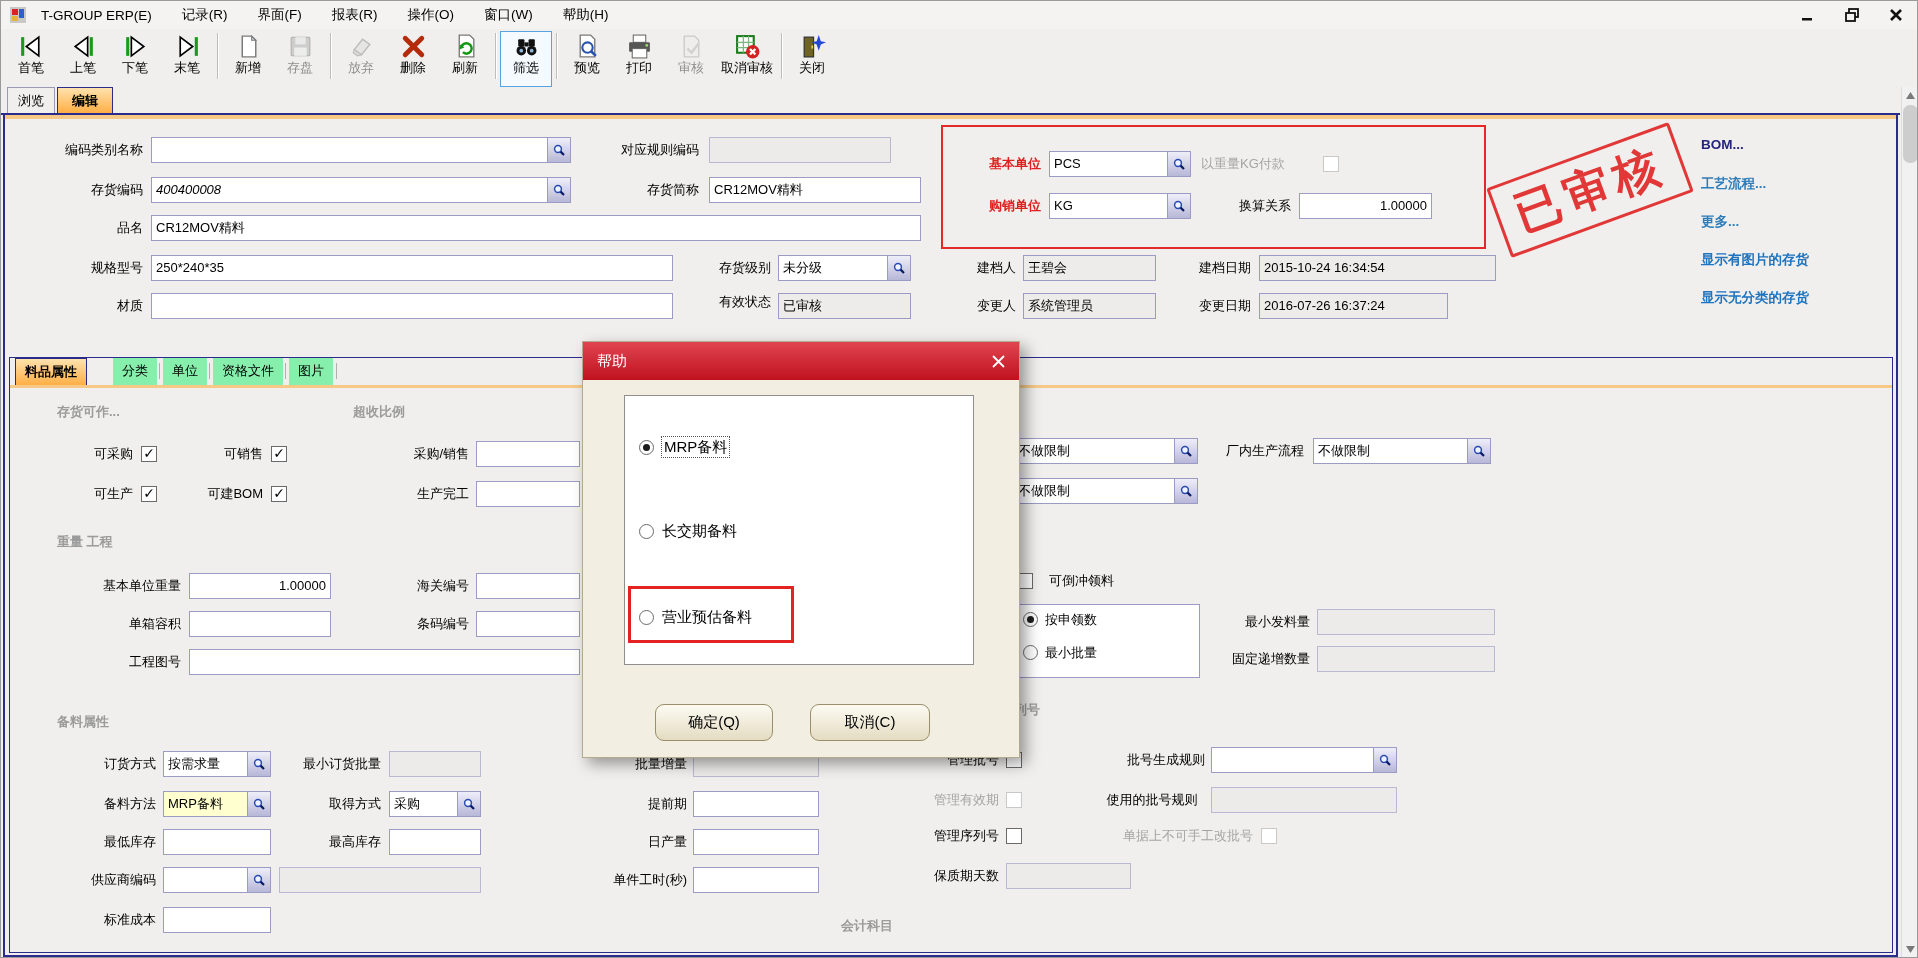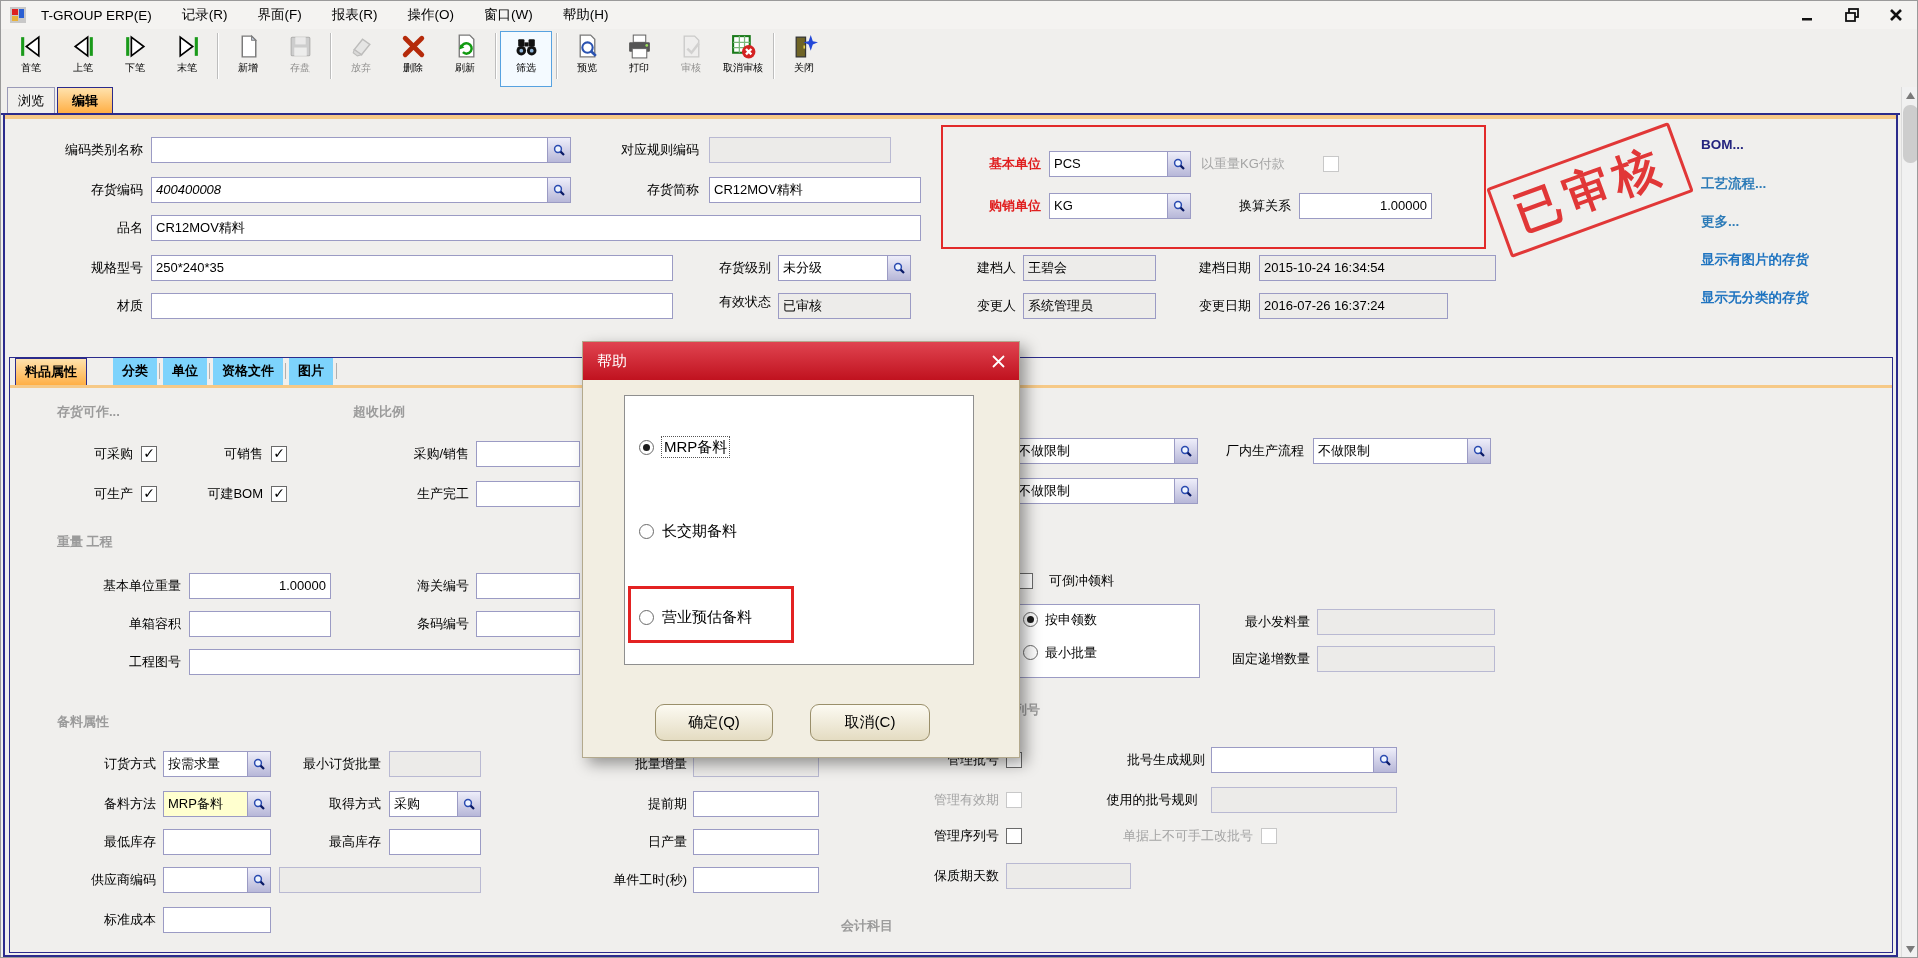--- a/index.html
+++ b/index.html
@@ -11,21 +11,21 @@
   .appicon{position:absolute;left:8px;top:5px;width:18px;height:18px;}
   .menus{position:absolute;left:40px;top:0;height:28px;display:flex;align-items:center;gap:30px;font-size:13.5px;}
   .menuitem{cursor:default;white-space:nowrap;}
   .winbtns{position:absolute;right:10px;top:2px;display:flex;gap:22px;align-items:center;height:24px;}
   .winbtn{width:22px;height:22px;display:flex;align-items:center;justify-content:center;cursor:default;}
 
   
   .toolbar{position:absolute;left:2px;top:30px;height:54px;display:flex;align-items:flex-start;padding-left:2px;}
   .tbtn{min-width:44px;height:52px;display:flex;flex-direction:column;align-items:center;justify-content:flex-start;padding:1px 3px;border:1px solid transparent;}
   .tbtn .ticon{width:27px;height:27px;}
-  .tbtn .tlabel{font-size:10px;line-height:15px;white-space:nowrap;}
+  .tbtn .tlabel{font-size:13px;line-height:15px;white-space:nowrap;}
   .tbtn.disabled{opacity:.42;filter:grayscale(85%);}
   .tbtn.active{border:1px solid #57a2e0;background:#f4faff;}
   .tsep{width:1px;height:46px;background:#bdbdbd;margin:2px 4px 0 4px;box-shadow:1px 0 0 #ffffff;}
 
   
   .maintab{position:absolute;top:86px;height:26px;line-height:25px;text-align:center;background:#f0efed;border:1px solid #9a9ab8;border-bottom:none;box-sizing:border-box;}
   .maintab.active{background:linear-gradient(#ffe2ad,#ffaf45);font-weight:bold;border:1px solid #2b2b8c;border-bottom:none;z-index:3;}
   .navline{position:absolute;left:0;top:112px;width:1899px;height:2px;background:#2b2b8c;z-index:2;}
   .orangeline{position:absolute;left:2px;top:114px;width:1895px;height:4px;background:#f6c987;}
   .panelframe{position:absolute;left:2px;top:112px;width:1895px;height:844px;border:2px solid #2b2b8c;border-top:none;box-sizing:border-box;pointer-events:none;}
@@ -49,21 +49,21 @@
   .rb{position:absolute;width:15px;height:15px;border-radius:50%;background:#fff;border:1px solid #6a6a6a;box-sizing:border-box;}
   .rb.on::after{content:"";position:absolute;left:3px;top:3px;width:7px;height:7px;border-radius:50%;background:#1c1c1c;}
   .link{position:absolute;font-weight:bold;color:#2e7cb8;white-space:nowrap;cursor:pointer;font-size:13.5px;}
   .link.navy{color:#24247e;}
 
   .redbox{position:absolute;left:940px;top:124px;width:545px;height:124px;border:2px solid #e22a2a;box-sizing:border-box;}
   .stamp{position:absolute;left:1492px;top:152px;padding:3px 16px;border:3px solid #e02a2a;border-radius:3px;color:#e02a2a;font-size:46px;font-weight:bold;letter-spacing:6px;transform:rotate(-20deg);opacity:.93;white-space:nowrap;}
 
   
   .subpanel{position:absolute;left:8px;top:356px;width:1884px;height:596px;border:1px solid #2b2b8c;box-sizing:border-box;background:#f0efed;}
-  .subtab{position:absolute;top:357px;height:27px;line-height:26px;padding:0 9px;background:#7dd3fc;box-sizing:border-box;font-weight:bold;}
+  .subtab{position:absolute;top:357px;height:27px;line-height:26px;padding:0 9px;background:#86efac;box-sizing:border-box;}
   .subtab.active{background:linear-gradient(#ffe2ad,#ffaf45);font-weight:bold;border:1px solid #2b2b8c;border-bottom:none;z-index:3;}
   .subtabsep{position:absolute;top:362px;width:1px;height:16px;background:#b0b0b0;}
   .suborange{position:absolute;left:9px;top:384px;width:1882px;height:3px;background:#f6c987;}
 
   
   .rgroup{position:absolute;left:1013px;top:603px;width:186px;height:74px;background:#fff;border:1px solid #9b9bc4;box-sizing:border-box;}
 
   
   .dlg{position:absolute;left:581px;top:340px;width:436px;height:415px;background:#f2eee2;border:1px solid #b3a98d;box-shadow:6px 6px 14px rgba(0,0,0,.38);z-index:10;}
   .dlgtitle{position:absolute;left:0;top:0;width:100%;height:38px;background:linear-gradient(#e04450,#c0121f);color:#fff;font-size:15px;line-height:38px;padding-left:14px;box-sizing:border-box;}

